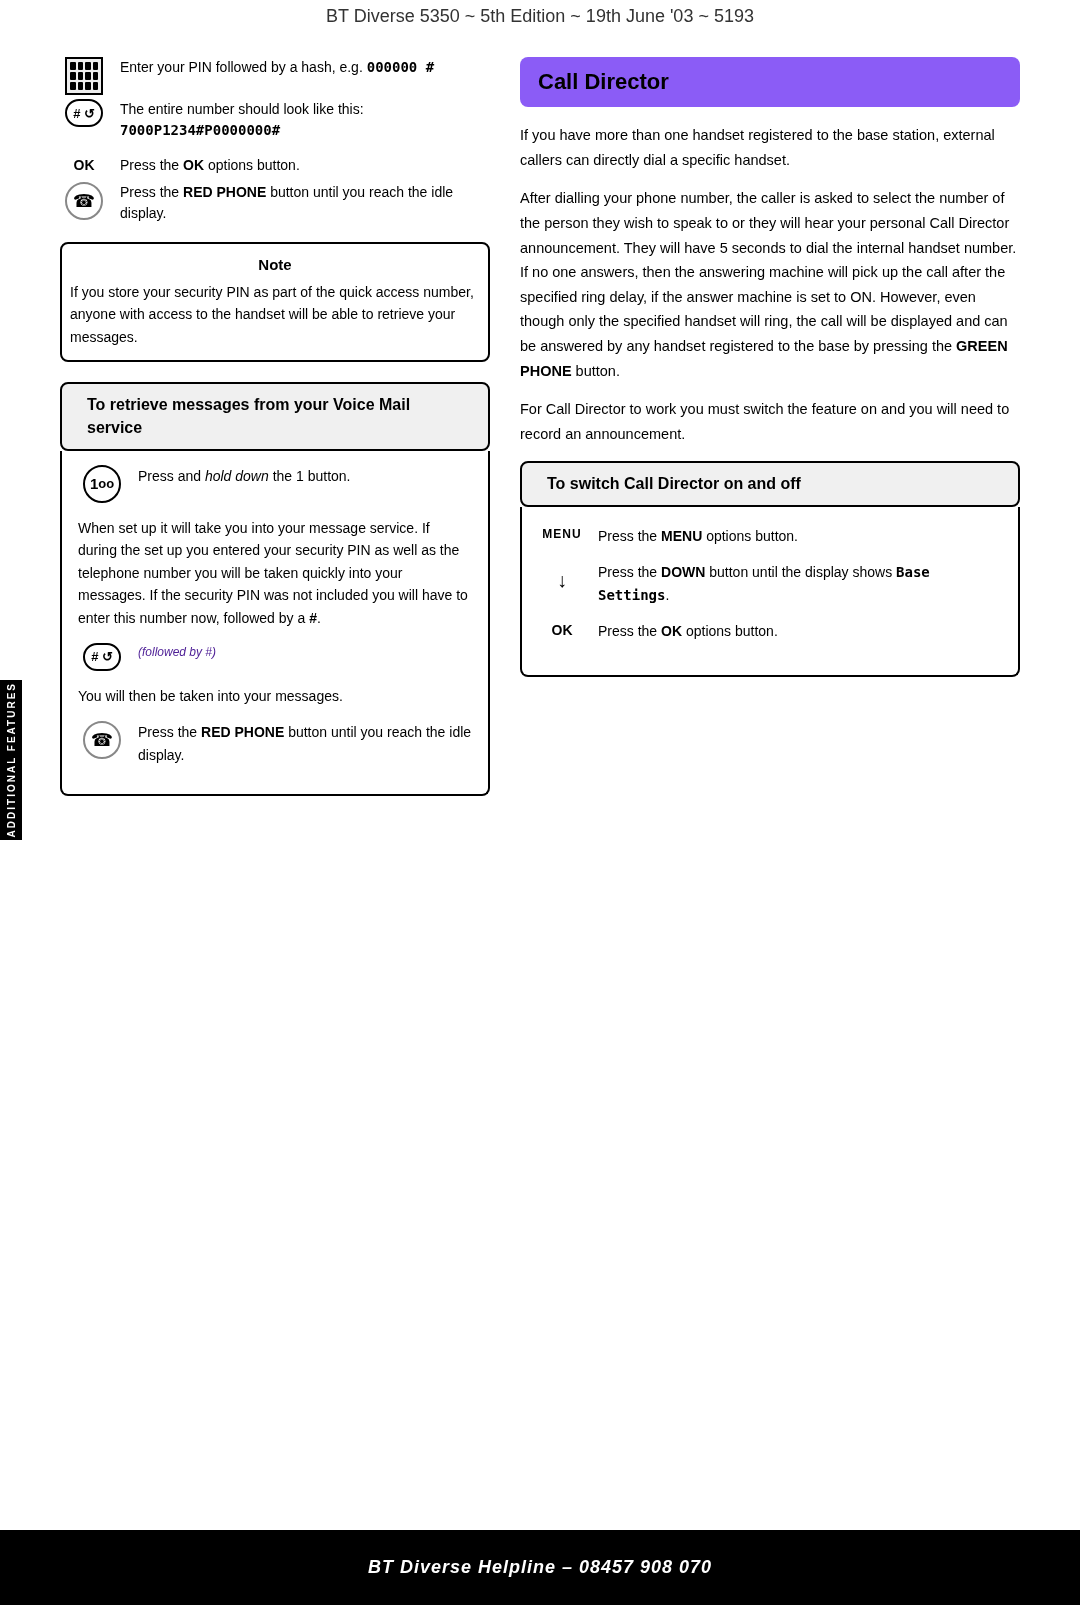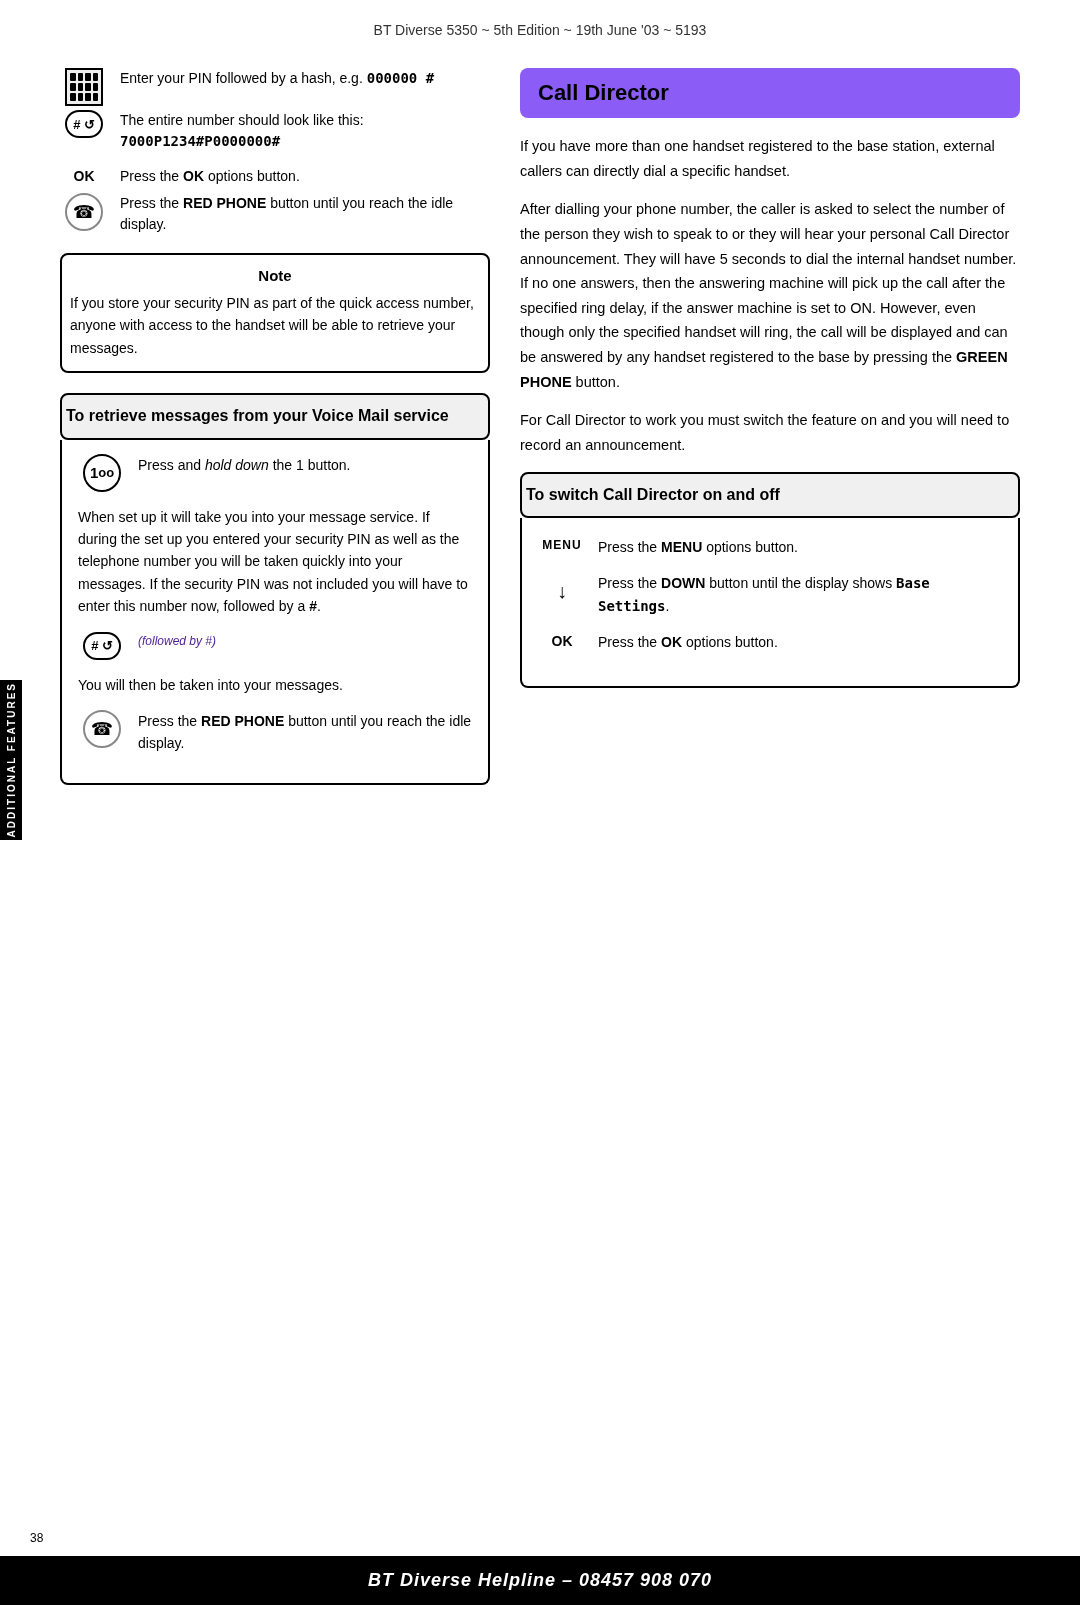--- a/index.html
+++ b/index.html
@@ -7,22 +7,22 @@
       font-family: Arial, sans-serif;
       background: #fff;
       width: 1080px;
       min-height: 1605px;
       position: relative;
       color: #000;
       font-size: 15px;
     }
     .page-header {
       text-align: center;
-      padding: 22px 0 10px 0;
-      font-size: 14px;
+      padding: 6px 0 10px 0;
+      font-size: 18px;
       color: #333;
     }
     .page-content {
       display: flex;
       flex-direction: row;
       padding: 20px 60px 20px 60px;
       gap: 30px;
     }
     .left-col {
       width: 430px;
@@ -143,21 +143,21 @@
       font-size: 15px;
     }
     .note-text {
       font-size: 14px;
       line-height: 1.6;
     }
     
     .section-heading-box {
       border: 2px solid #000;
       border-radius: 8px;
-      padding: 10px 4px;
+      padding: 10px 25px;
       margin-bottom: 0;
       background: #f0f0f0;
       position: relative;
     }
     .section-heading-box h3 {
       font-size: 16px;
       font-weight: bold;
       line-height: 1.4;
     }
     .section-body {
@@ -248,21 +248,21 @@
     }
     
     .page-footer {
       position: absolute;
       bottom: 0;
       left: 0;
       right: 0;
       background: #000;
       color: #fff;
       text-align: center;
-      padding: 14px 0;
+      padding: 27px 0;
       font-size: 18px;
       font-style: italic;
       font-weight: bold;
       letter-spacing: 1px;
     }
     .page-number {
       position: absolute;
       bottom: 60px;
       left: 30px;
       font-size: 12px;

